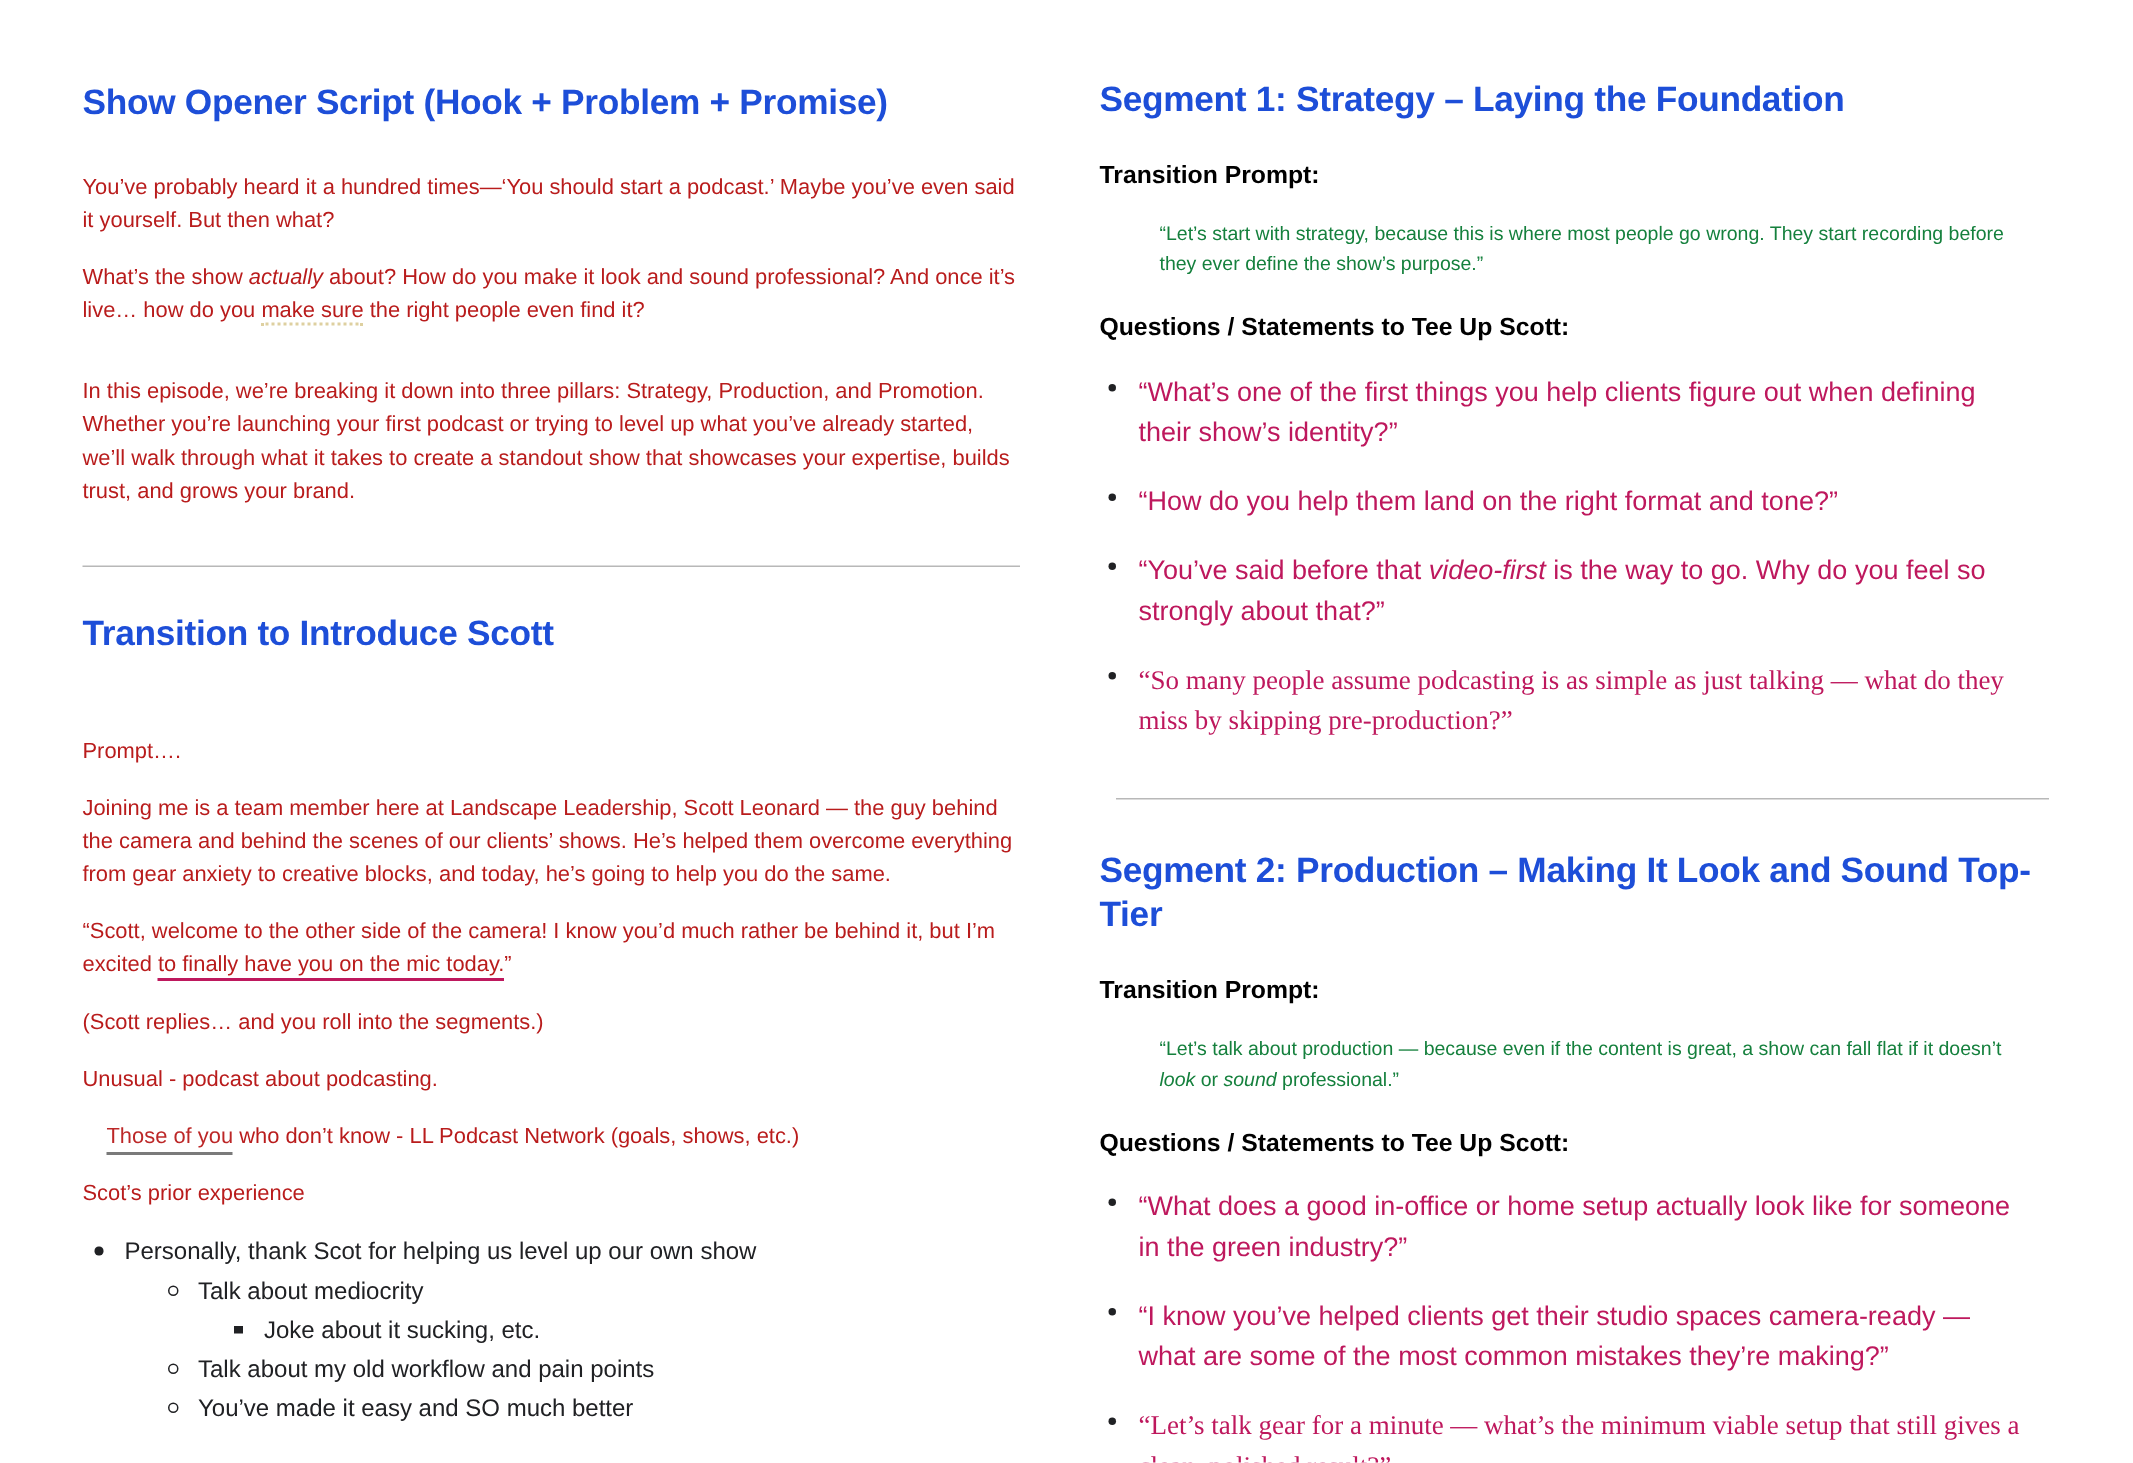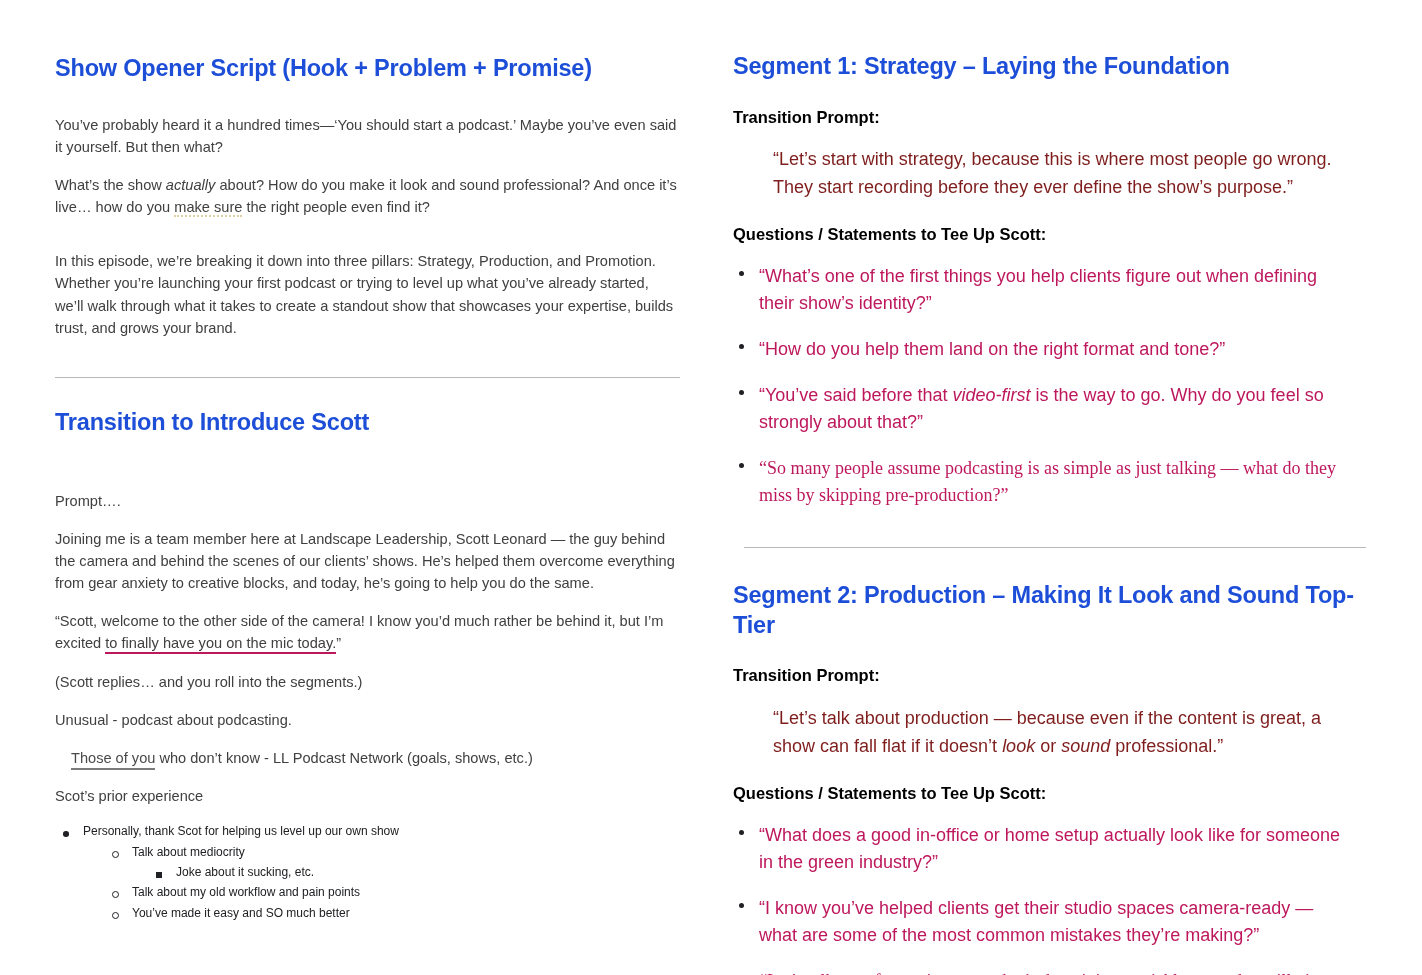--- a/index.html
+++ b/index.html
@@ -44,30 +44,30 @@
     color: #000000;
     margin: 0;
     line-height: 1.3;
   }
 
   
   p.body-text {
     font-size: 14.6px;
     line-height: 1.52;
     margin: 0;
-    color: #404040;
+    color: #b91c1c;
   }
   .indent-1 { margin-left: 37px; }
   .indent-0 { margin-left: 0px; }
 
   .quote-block {
-    font-size: 18px;
+    font-size: 13px;
     line-height: 1.55;
     margin: 0 0 0 40px;
-    color: #7f1d1d;
+    color: #15803d;
   }
   .gap-sm { height: 16px; }
   .gap-lg { height: 30px; }
 
   
   .divider {
     border: 0;
     border-top: 1px solid #b8b8b8;
     margin: 0;
     height: 0;
@@ -116,21 +116,21 @@
     width: 5px;
     height: 5px;
     border-radius: 50%;
     background: #202124;
   }
 
   
   .nest-list { margin: 0; padding: 0; list-style: none; }
   .nest-list li {
     position: relative;
-    font-size: 12px;
+    font-size: 16px;
     line-height: 1.45;
     color: #202124;
     margin-bottom: 3px;
   }
   .lvl1 { padding-left: 28px; margin-left: 0px; }
   .lvl1::before {
     content: "";
     position: absolute;
     left: 8px; top: 8px;
     width: 5.5px; height: 5.5px;

